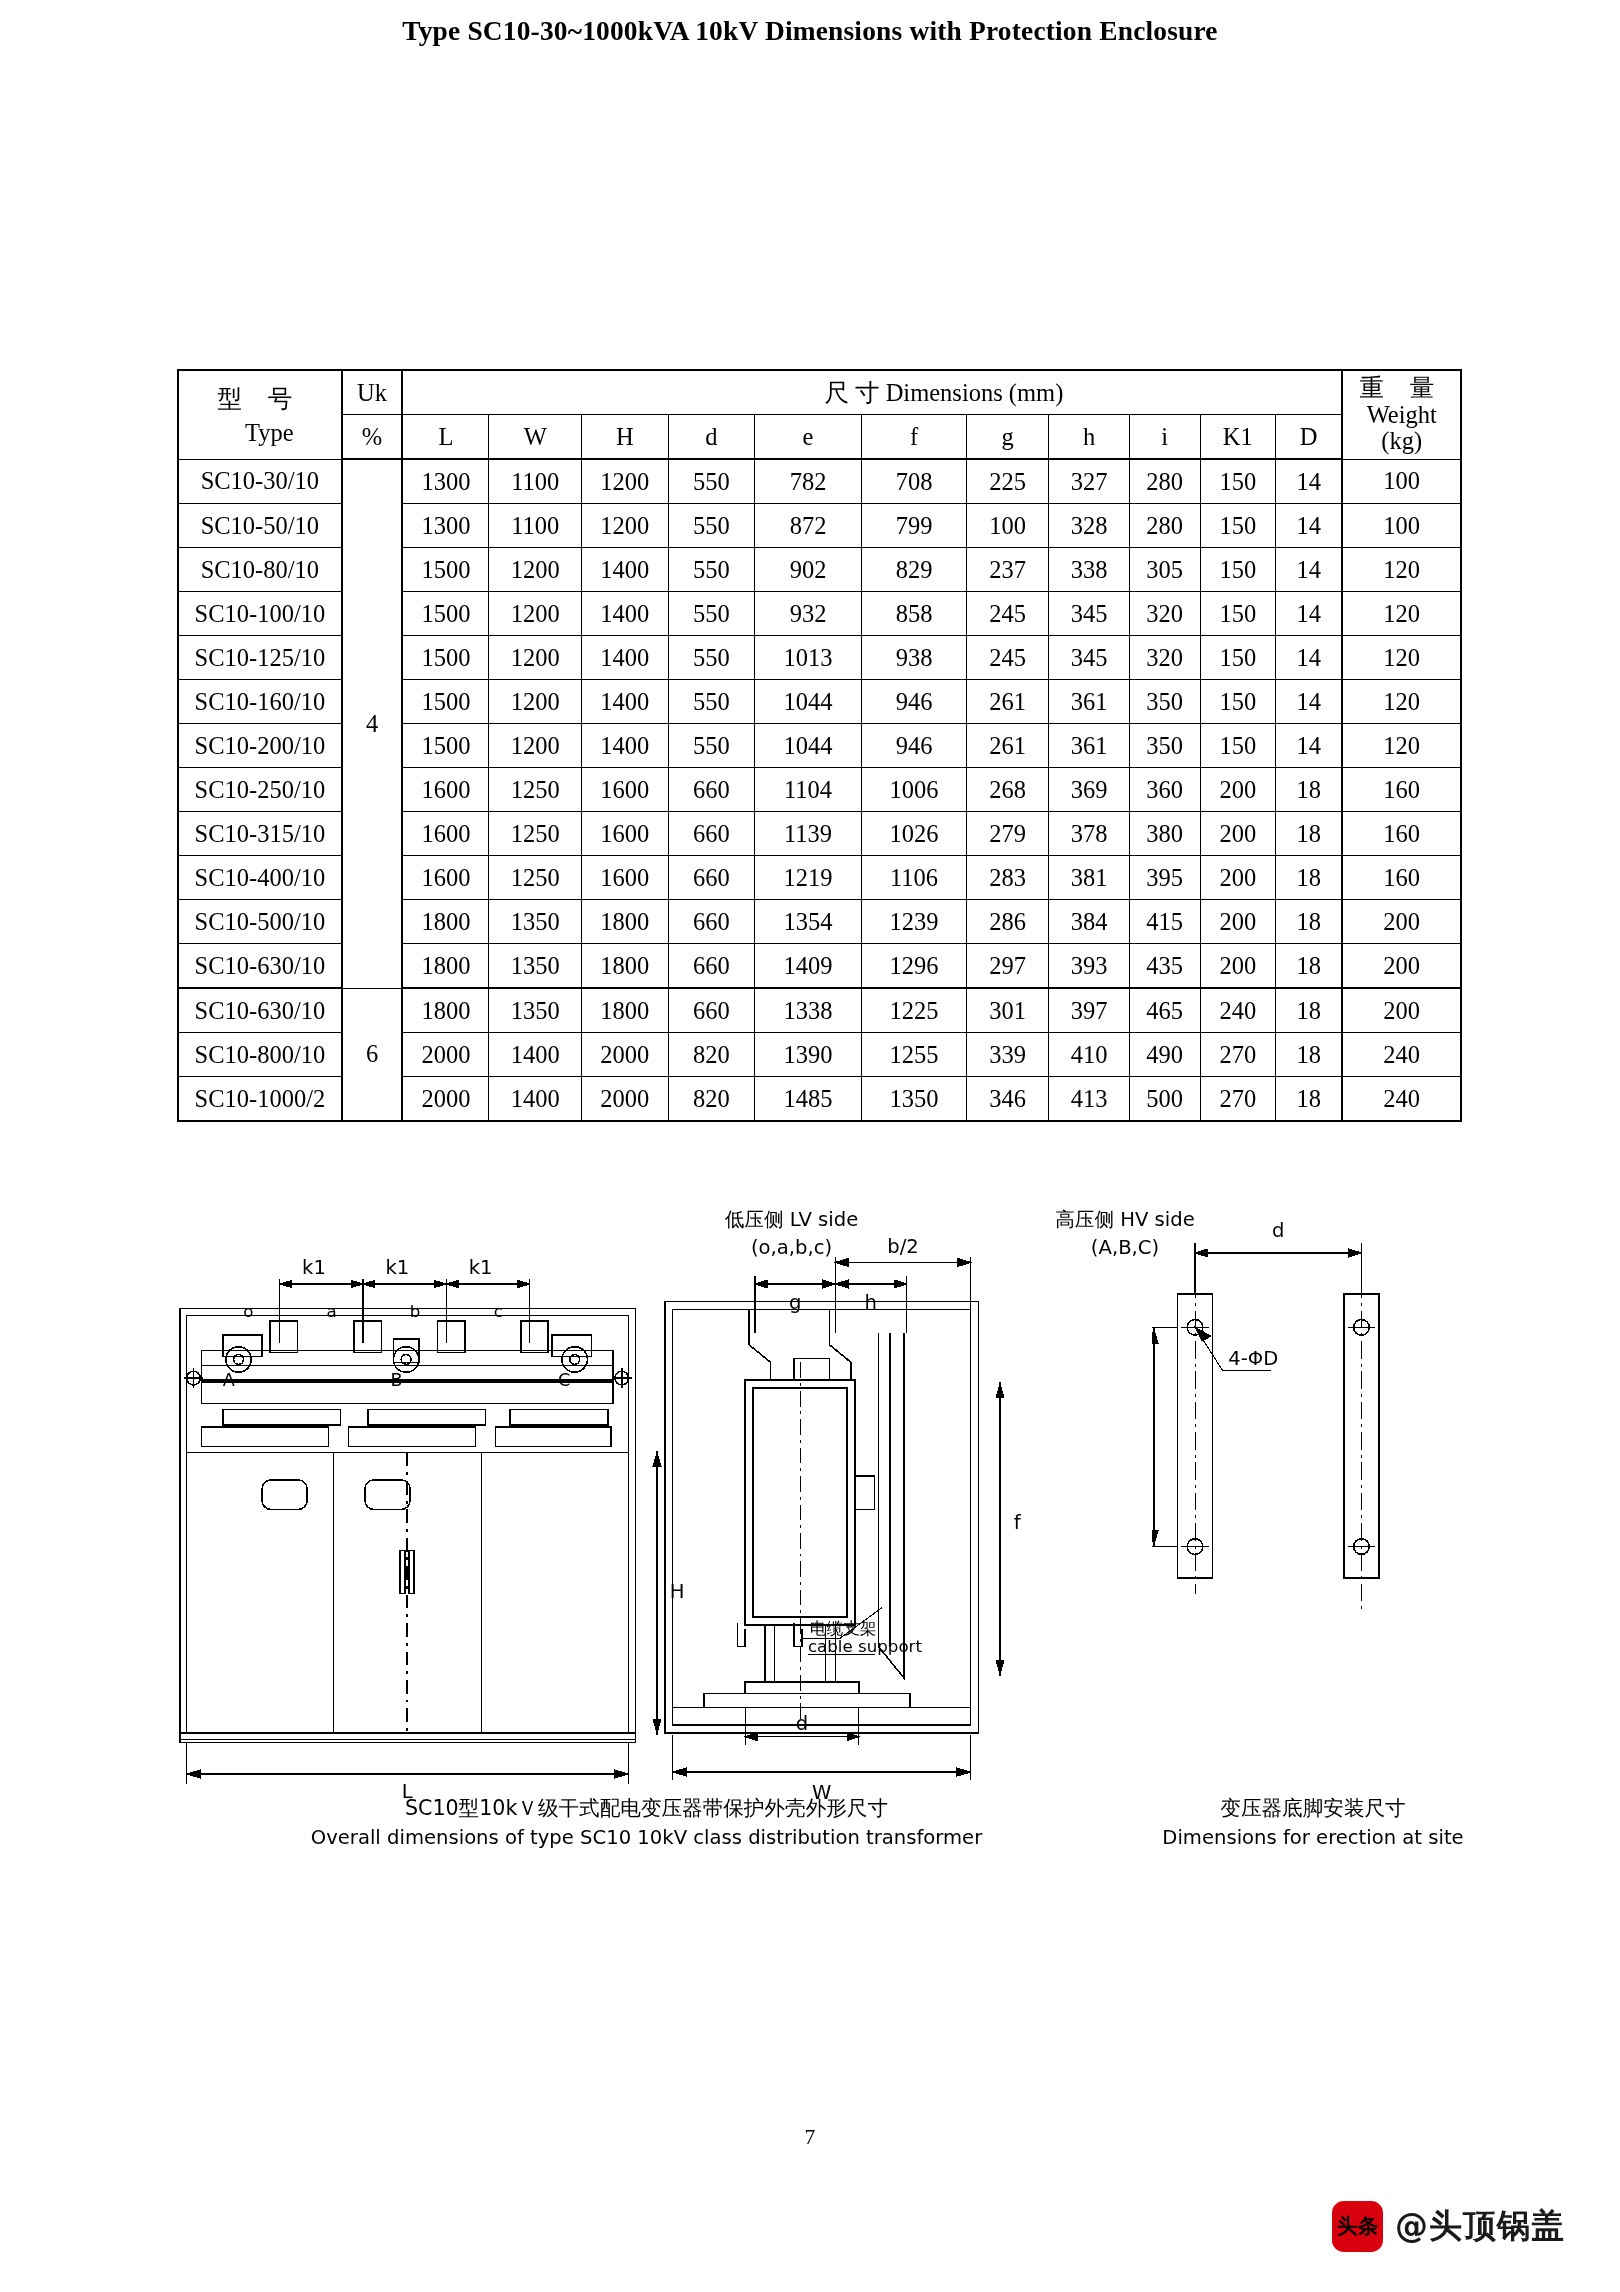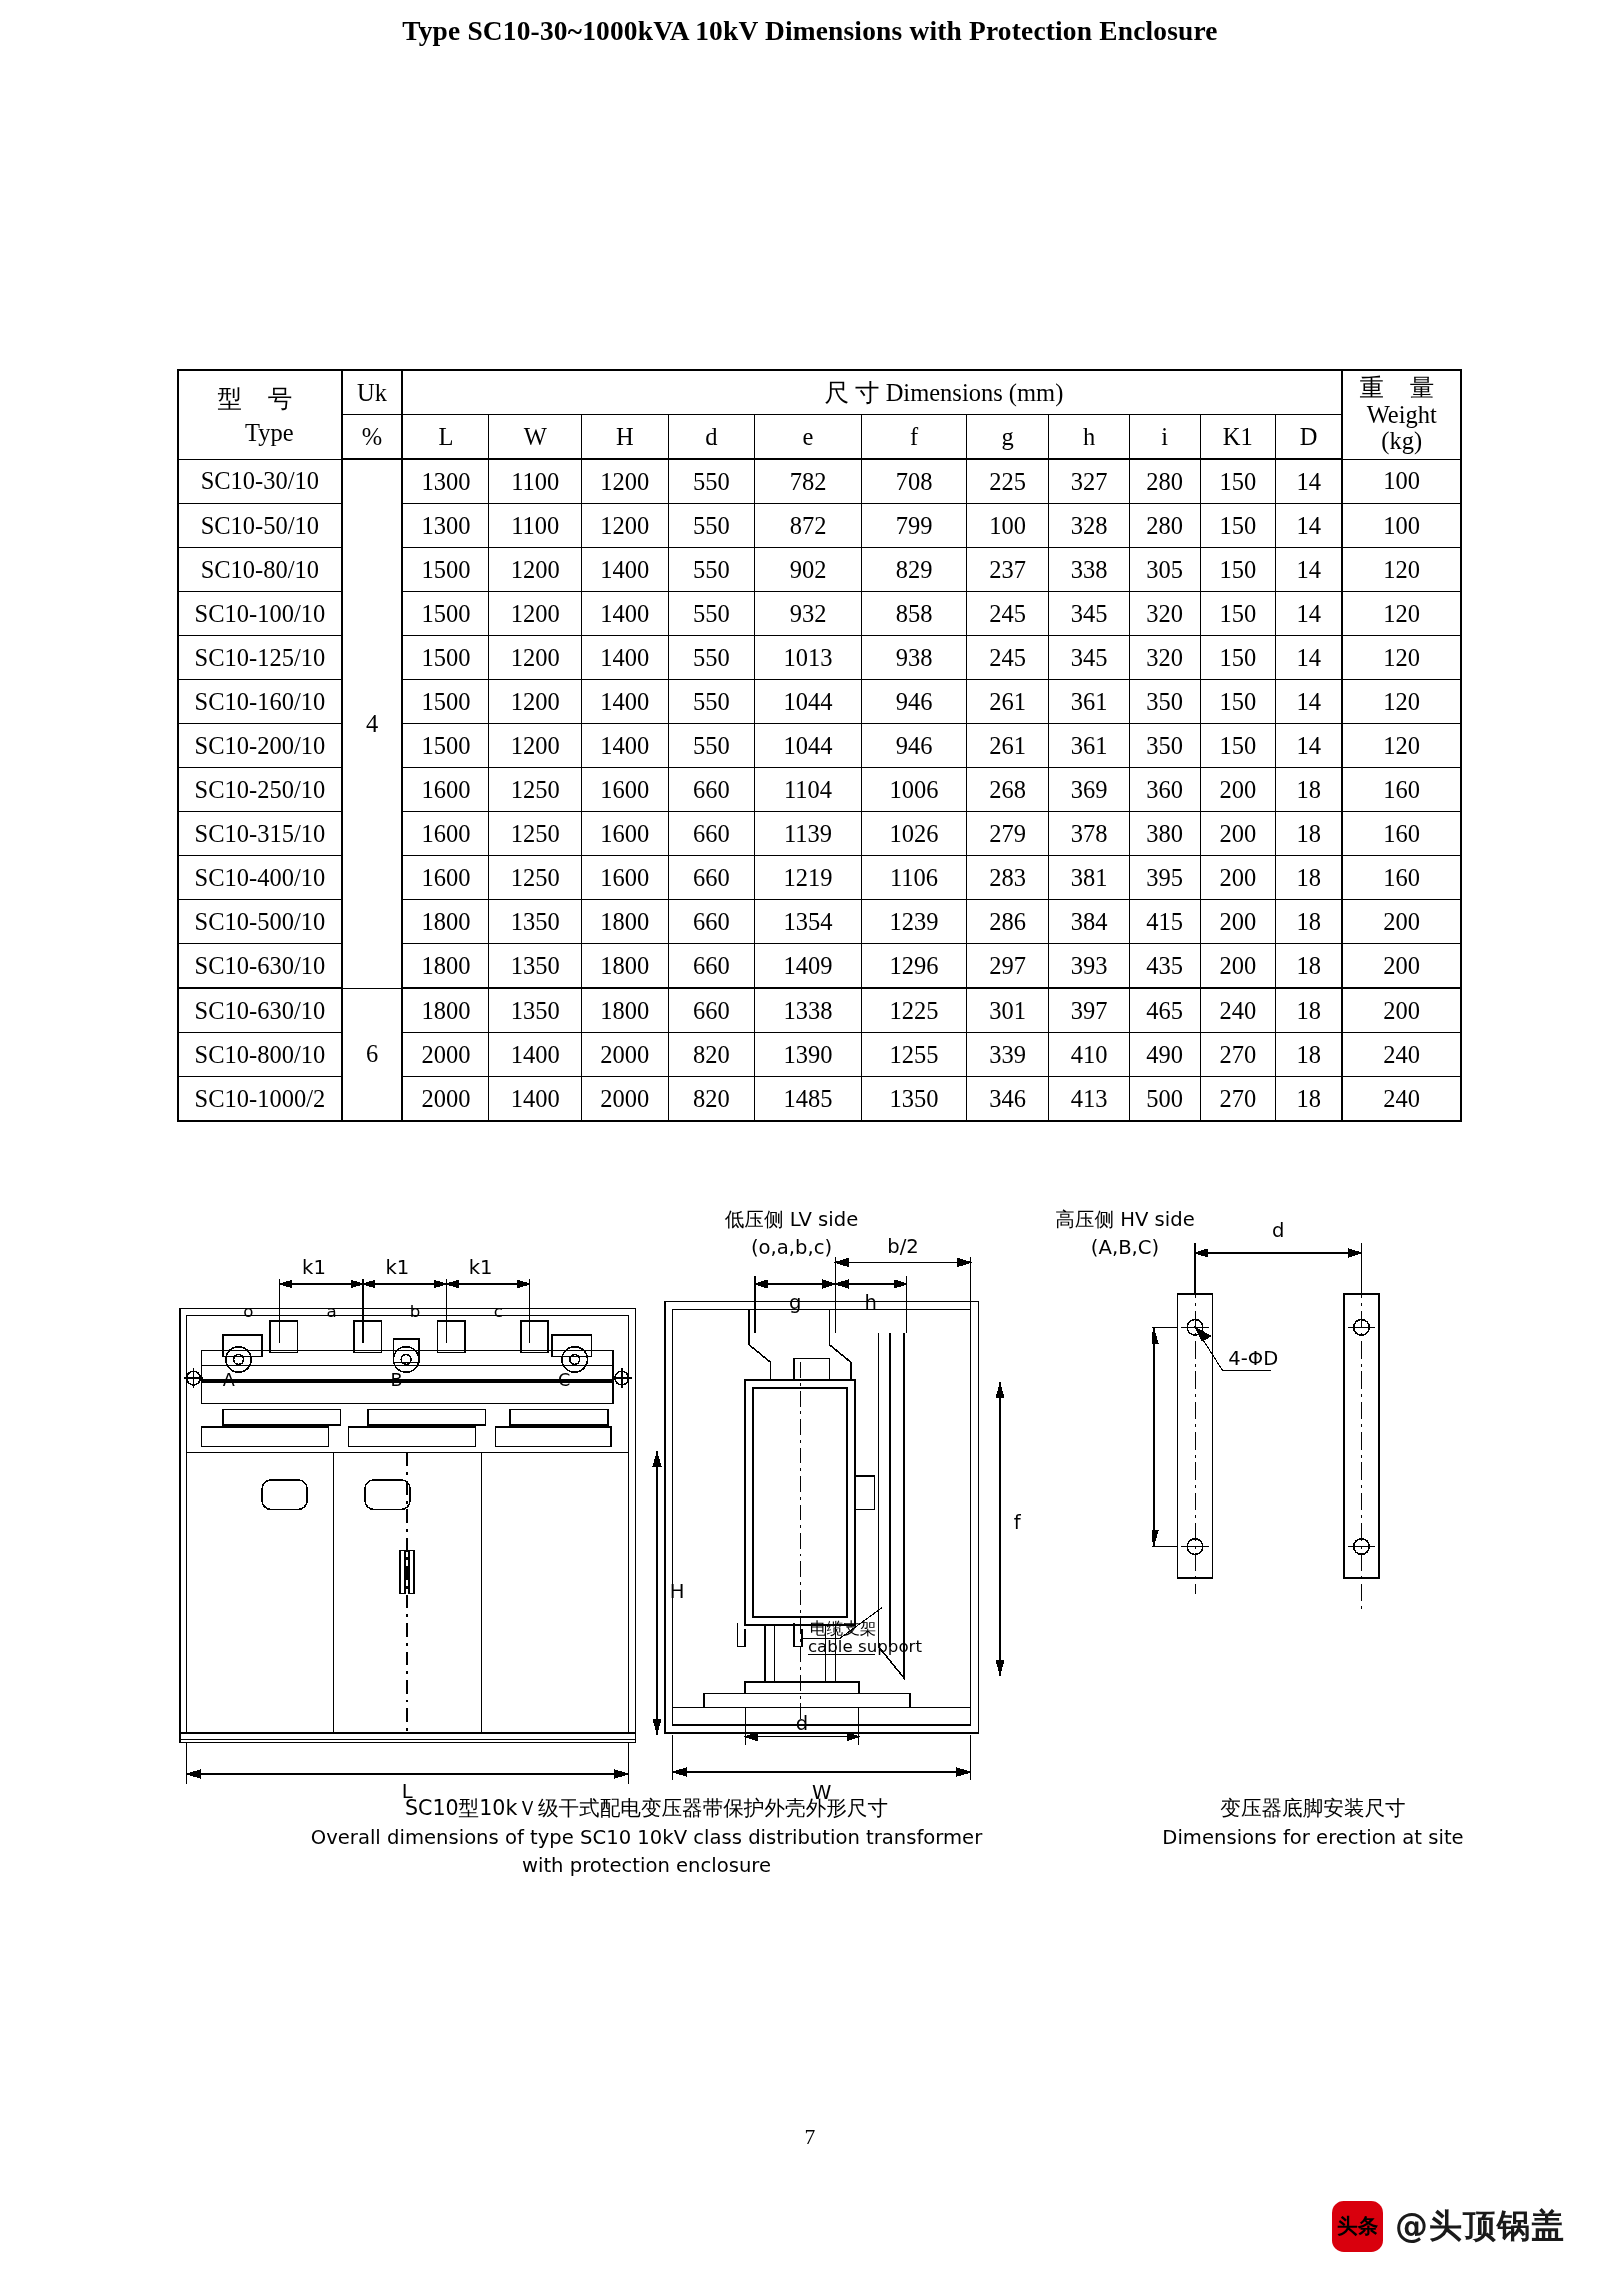--- a/index.html
+++ b/index.html
@@ -671,21 +671,20 @@
       <g font-family="DejaVu Sans, sans-serif" font-size="20" fill="#000">
         <text x="129" y="52" text-anchor="middle">d</text>
         <text x="-18" y="260">d</text>
         <text x="78" y="182">4-ΦD</text>
       </g>
     </svg>
 
     <div class="caption" style="left:274px;top:608px;width:745px;">
       <span class="cn">SC10型10kＶ级干式配电变压器带保护外壳外形尺寸</span>
       <span class="en">Overall dimensions of type SC10 10kV class distribution transformer</span>
-      <span class="en">with protection enclosure</span>
     </div>
     <div class="caption" style="left:1117px;top:608px;width:392px;">
       <span class="cn">变压器底脚安装尺寸</span>
       <span class="en">Dimensions for erection at site</span>
     </div>
   </div>
 
   <div class="pageno">7</div>
 
   <div class="watermark">

